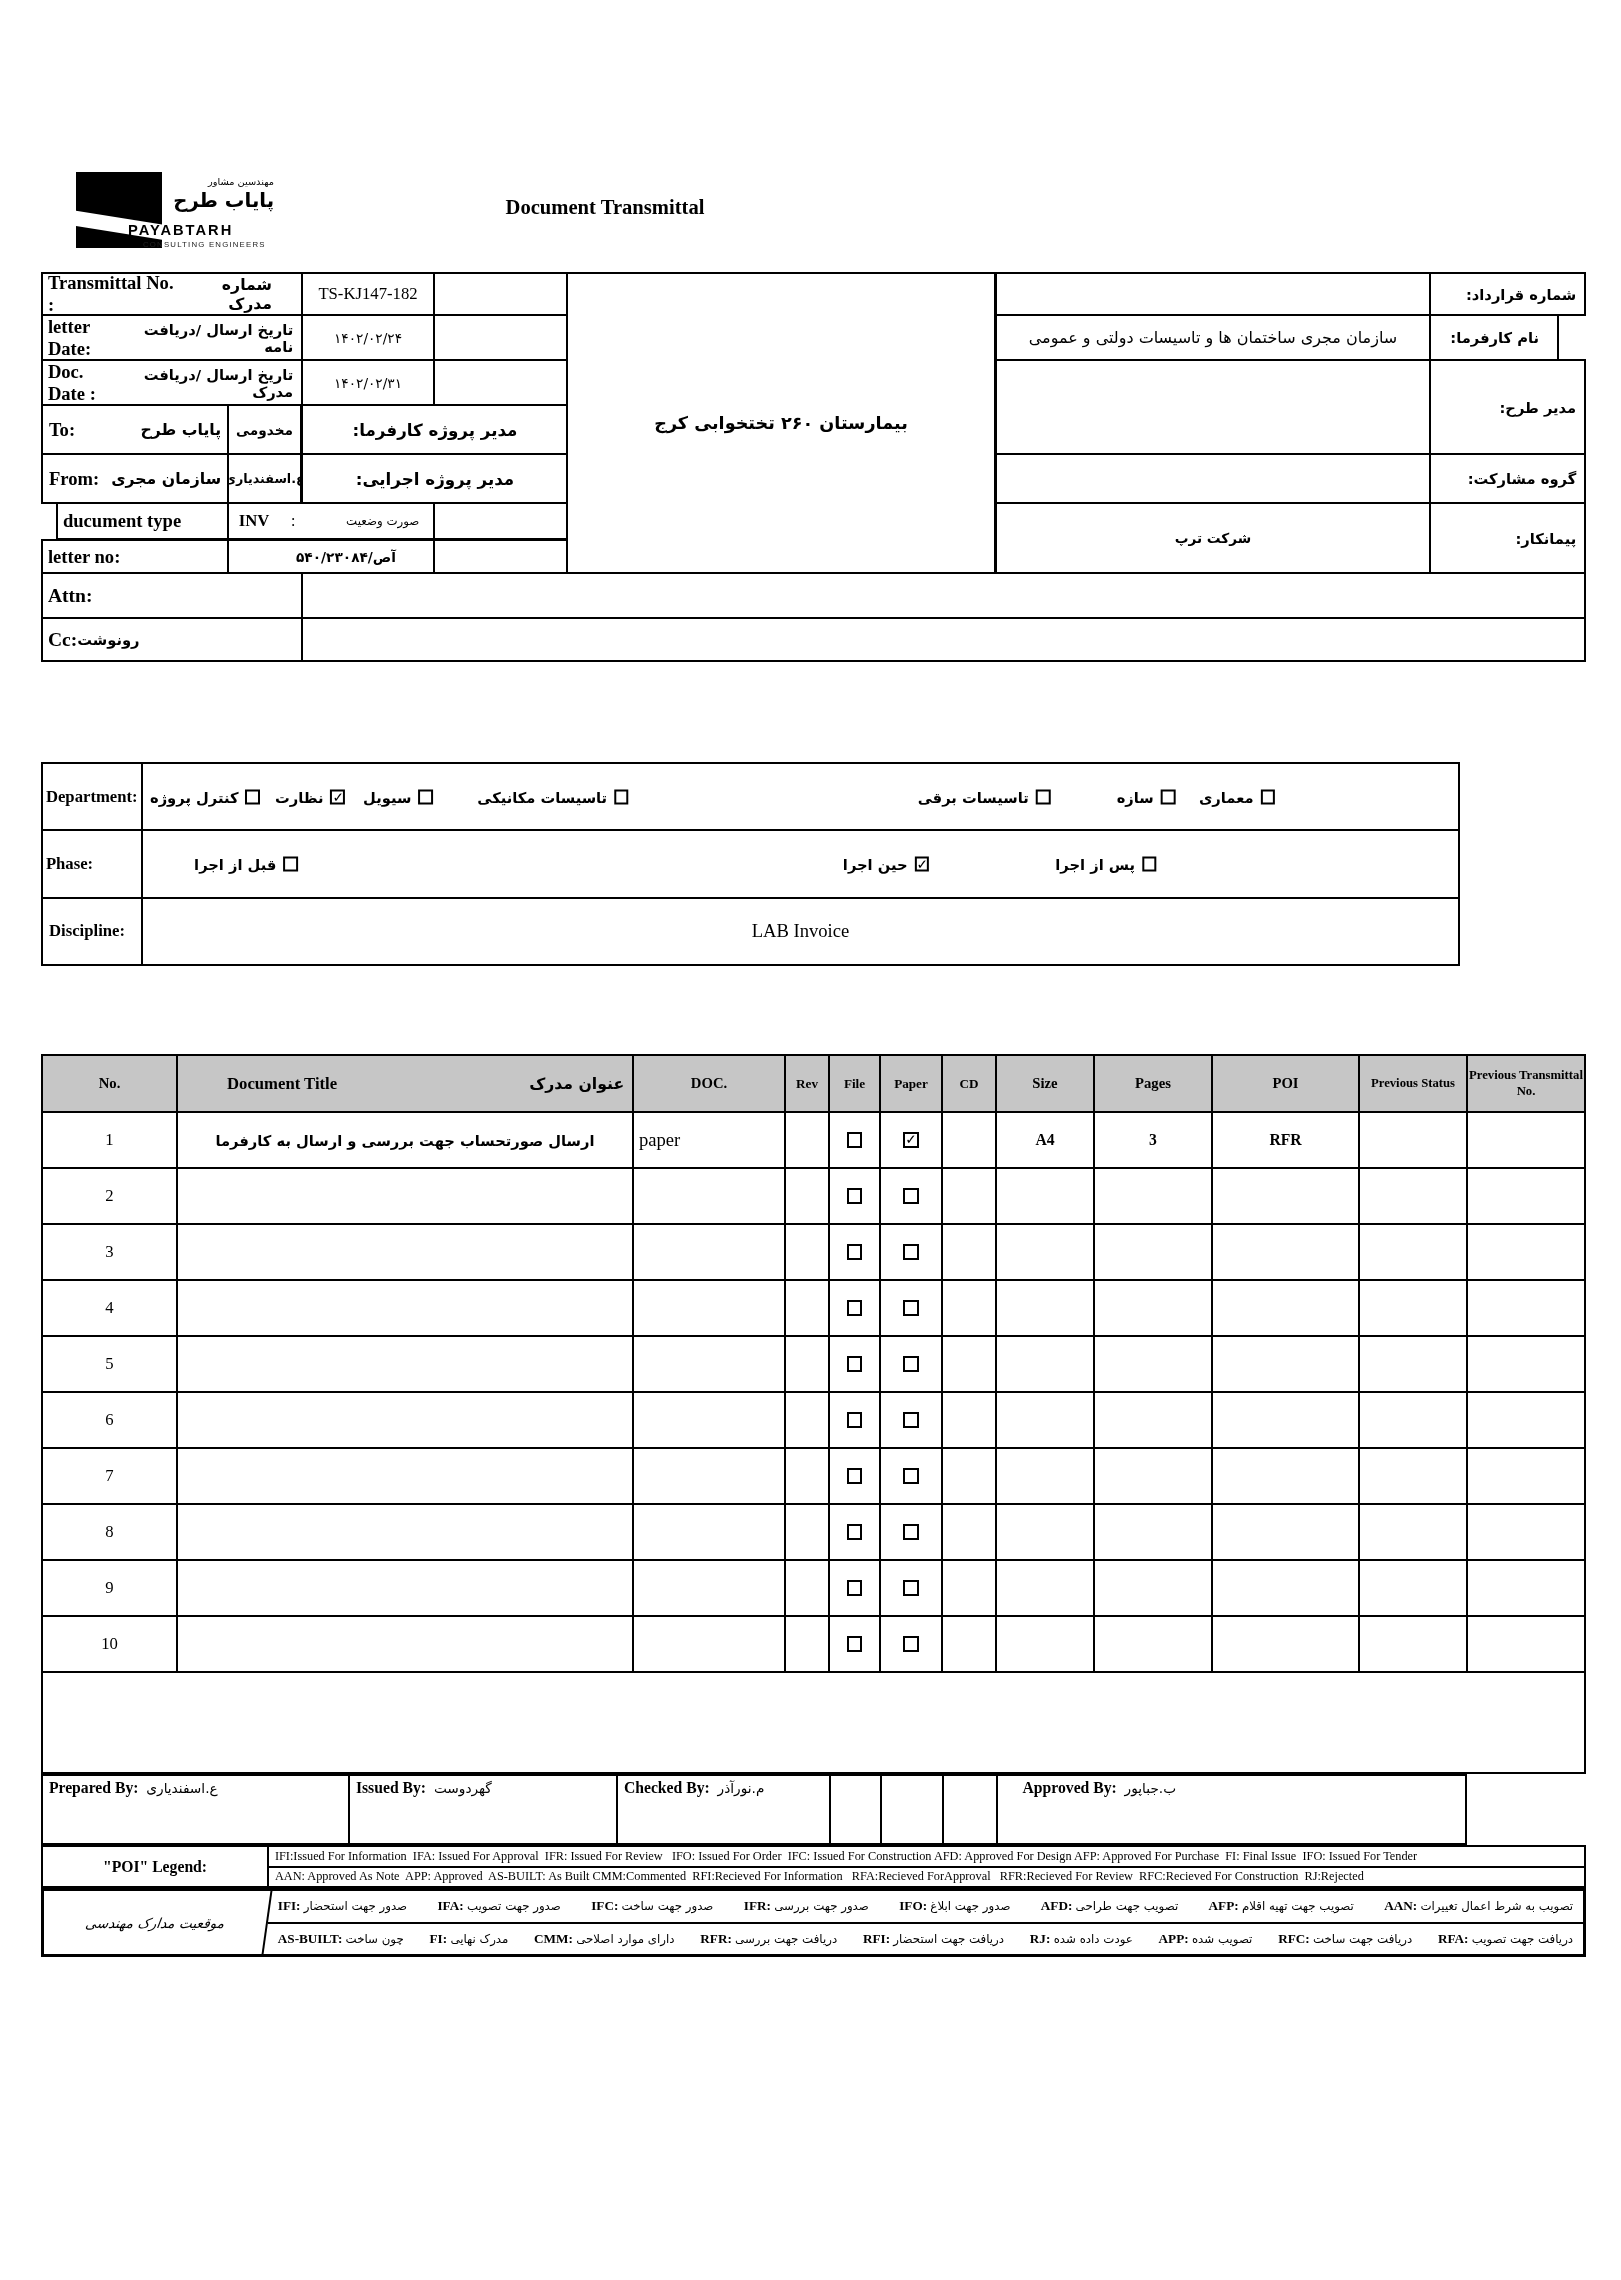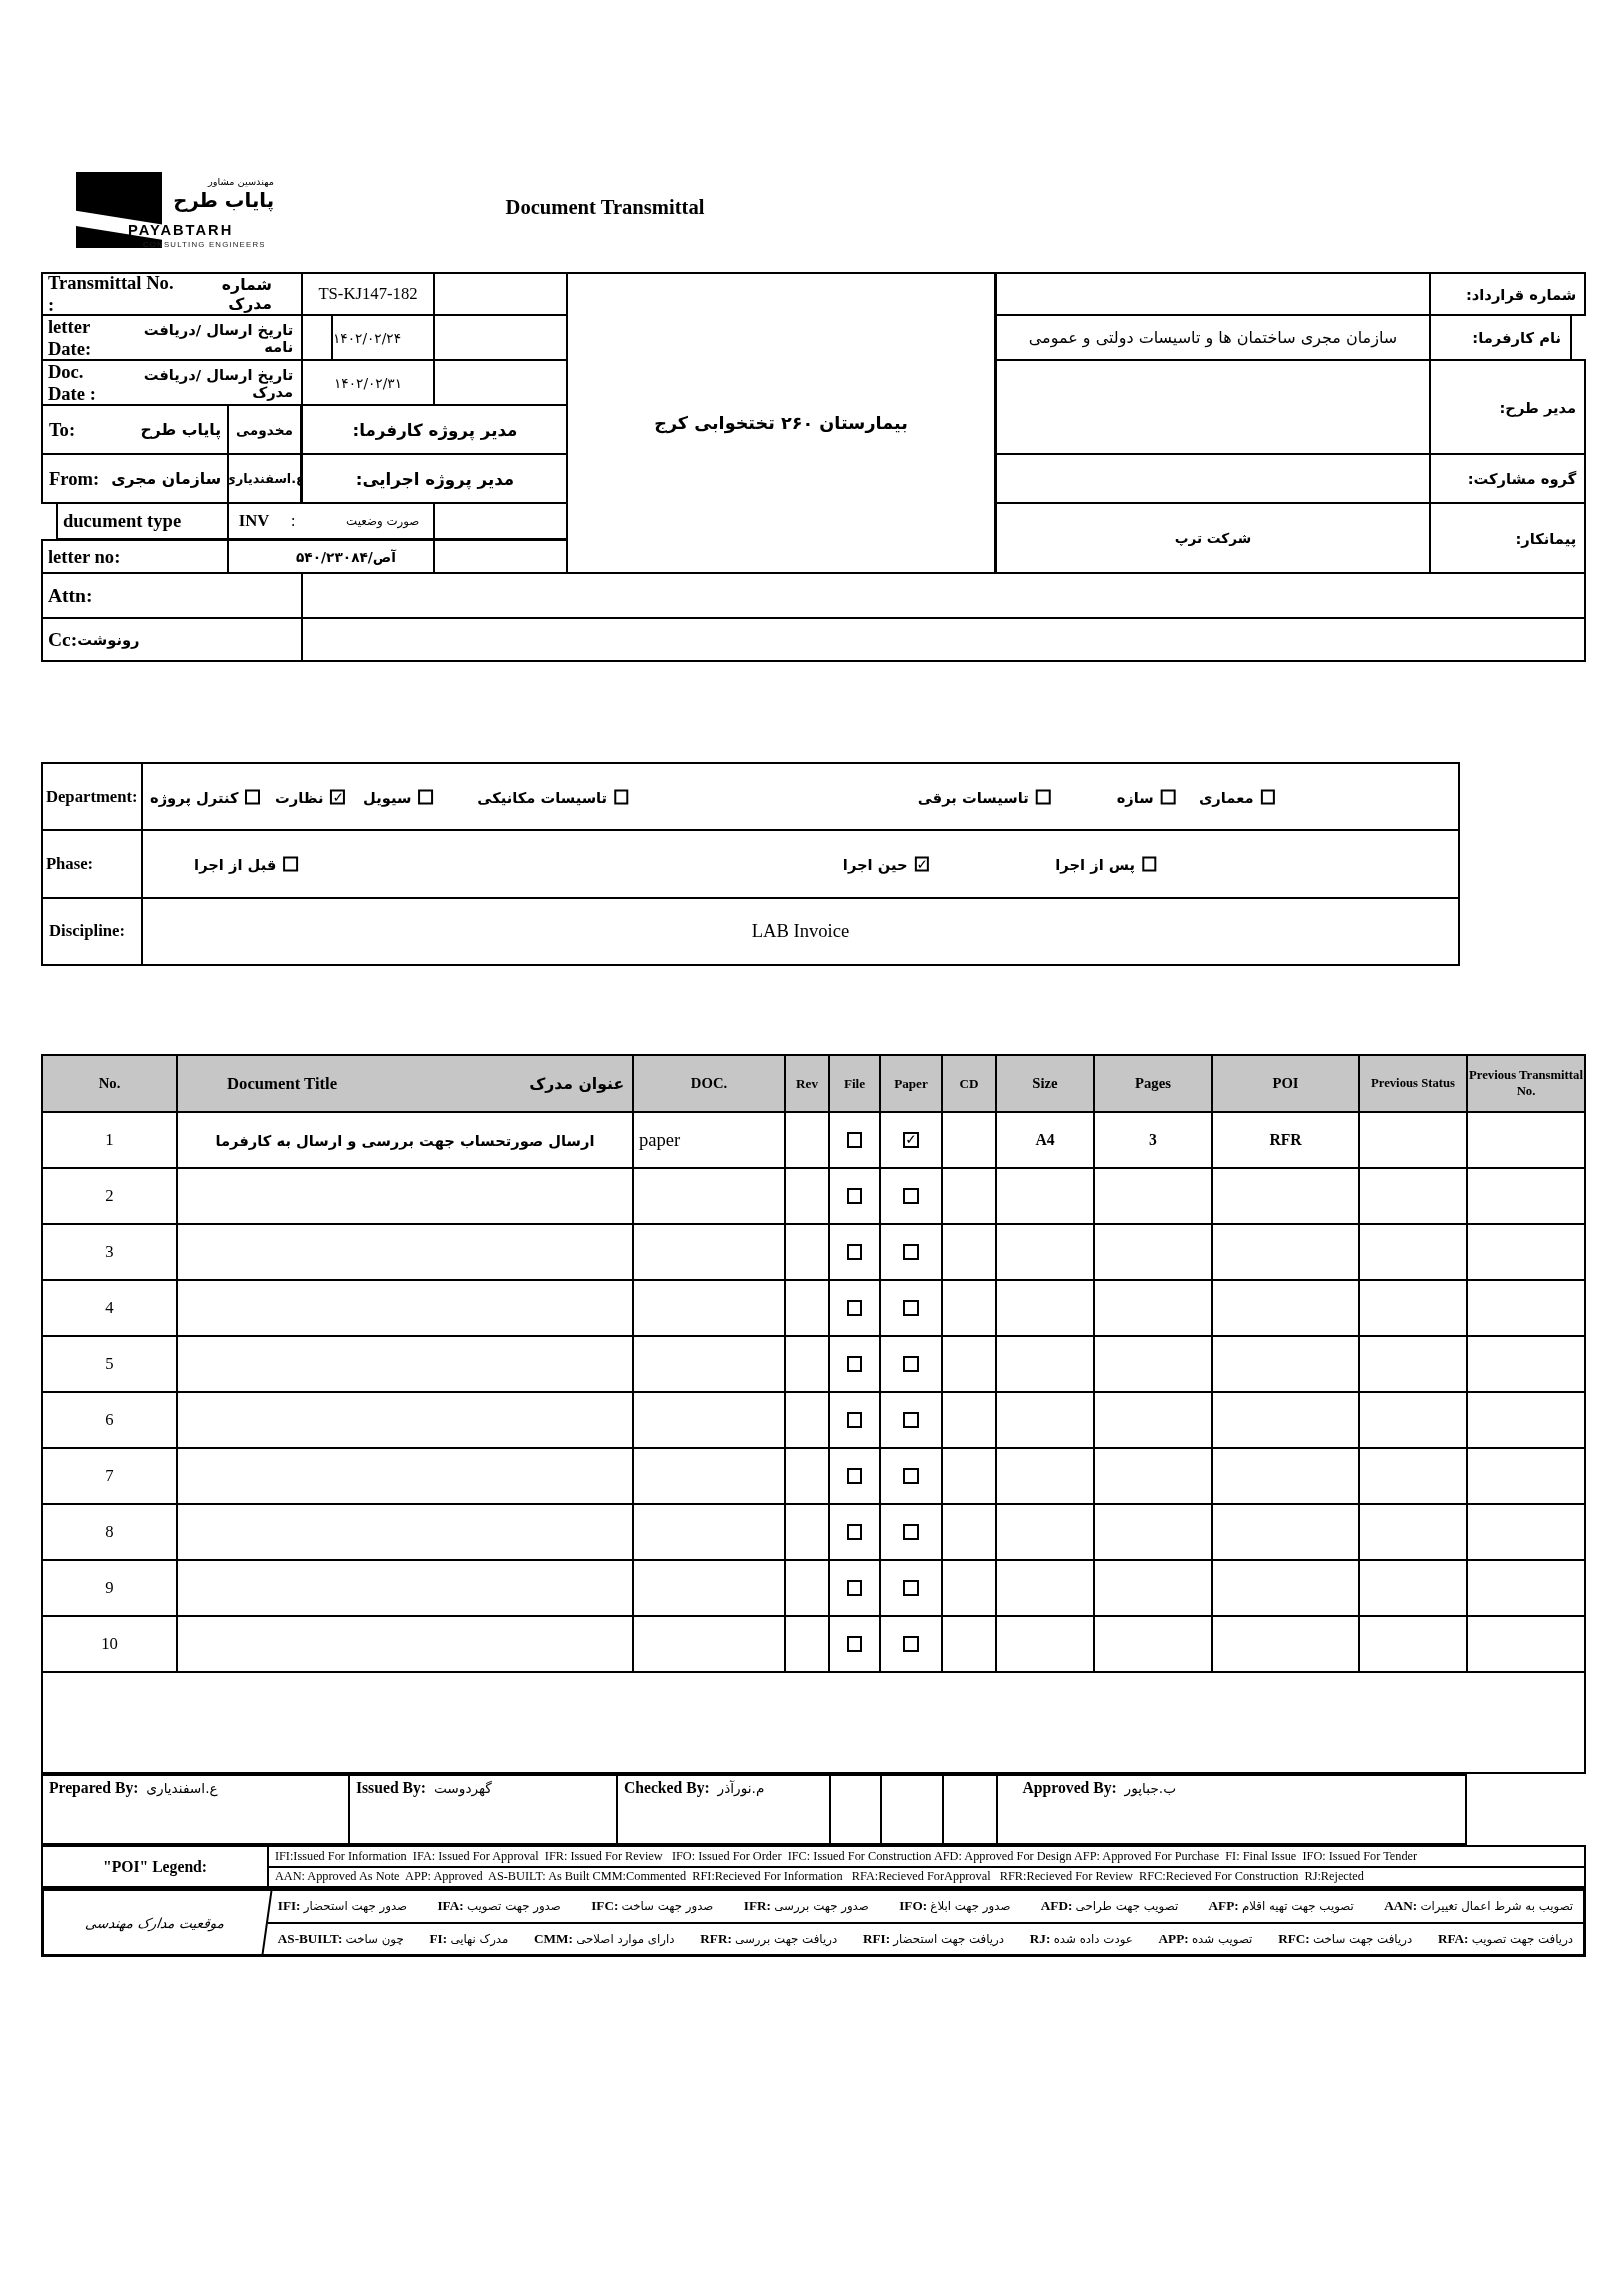--- a/index.html
+++ b/index.html
@@ -84,21 +84,21 @@
     </div>
     <div class="cell" style="left:260px;top:0;width:134px;height:44px;justify-content:center;">
       <span style="font-size:16.7px;">TS-KJ147-182</span>
     </div>
     <div class="cell" style="left:392px;top:0;width:135px;height:44px;"></div>
 
     <div class="cell" style="left:0;top:42px;width:262px;height:47px;justify-content:space-between;padding:0 7.8px 0 4.9px;">
       <span class="en" style="font-size:18.6px;">letter Date:</span>
       <span class="fa" style="font-weight:bold;font-size:14.7px;">تاریخ ارسال /دریافت نامه</span>
     </div>
-    <div class="cell" style="left:260px;top:42px;width:134px;height:47px;justify-content:flex-start;margin-left:30px;">
+    <div class="cell" style="left:260px;top:42px;width:134px;height:47px;justify-content:center;">
       <span class="fa" style="direction:ltr;font-size:13.7px;">۱۴۰۲/۰۲/۲۴</span>
     </div>
     <div class="cell" style="left:392px;top:42px;width:135px;height:47px;"></div>
 
     <div class="cell" style="left:0;top:87px;width:262px;height:47px;justify-content:space-between;padding:0 7.8px 0 4.9px;">
       <span class="en" style="font-size:18.6px;">Doc. Date :</span>
       <span class="fa" style="font-weight:bold;font-size:14.7px;">تاریخ ارسال /دریافت مدرک</span>
     </div>
     <div class="cell" style="left:260px;top:87px;width:134px;height:47px;justify-content:center;">
       <span class="fa" style="direction:ltr;font-size:13.7px;">۱۴۰۲/۰۲/۳۱</span>
@@ -163,21 +163,21 @@
     <div class="cell" style="left:260px;top:345px;width:1285px;height:45px;">
       <span></span>
     </div>
 
     <div class="cell fa" style="left:1388px;top:0;width:157px;height:44px;padding:0 7.8px;">
       <span style="font-weight:bold;font-size:14.7px;">شماره قرارداد:</span>
     </div>
     <div class="cell" style="left:954px;top:0;width:436px;height:44px;justify-content:center;">
       <span class="fa" style="font-size:12.7px;"></span>
     </div>
-    <div class="cell fa" style="left:1388px;top:42px;width:143px;height:47px;padding:0 9px;">
+    <div class="cell fa" style="left:1388px;top:42px;width:130px;height:47px;padding:0 18px;">
       <span style="font-weight:bold;font-size:14.7px;">نام کارفرما:</span>
     </div>
     <div class="cell" style="left:954px;top:42px;width:436px;height:47px;justify-content:center;">
       <span class="fa" style="font-size:16px;">سازمان مجری ساختمان ها و تاسیسات دولتی و عمومی</span>
     </div>
     <div class="cell fa" style="left:1388px;top:87px;width:157px;height:96px;padding:0 7.8px;">
       <span style="font-weight:bold;font-size:14.7px;">مدیر طرح:</span>
     </div>
     <div class="cell" style="left:954px;top:87px;width:436px;height:96px;justify-content:center;">
       <span class="fa" style="font-size:12.7px;"></span>

